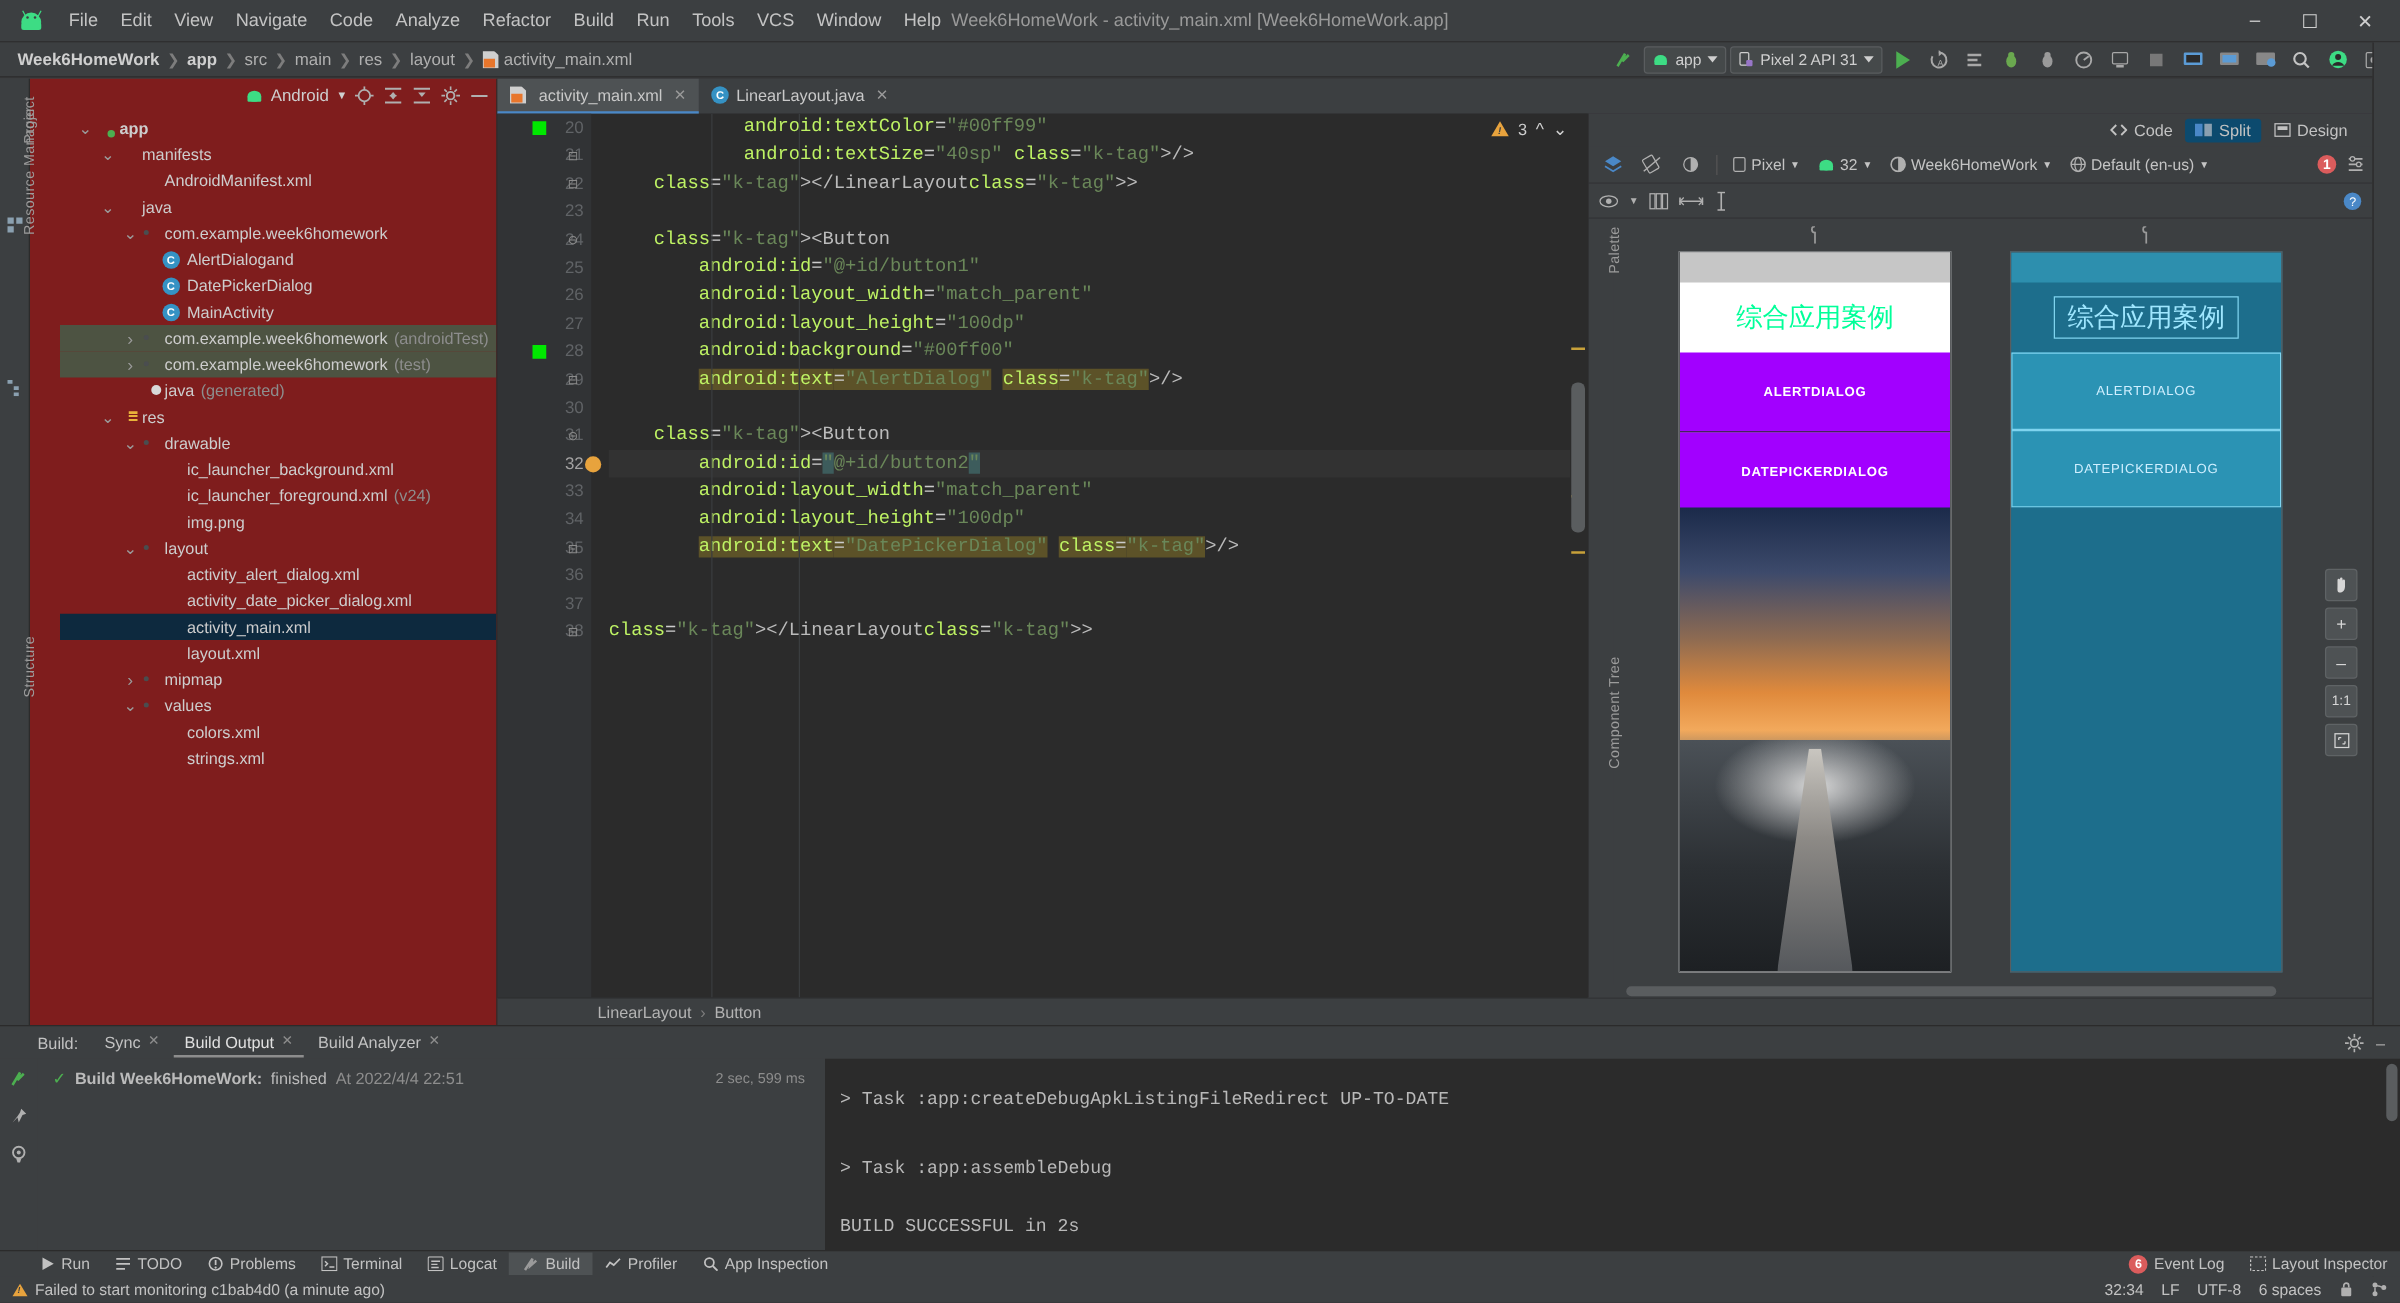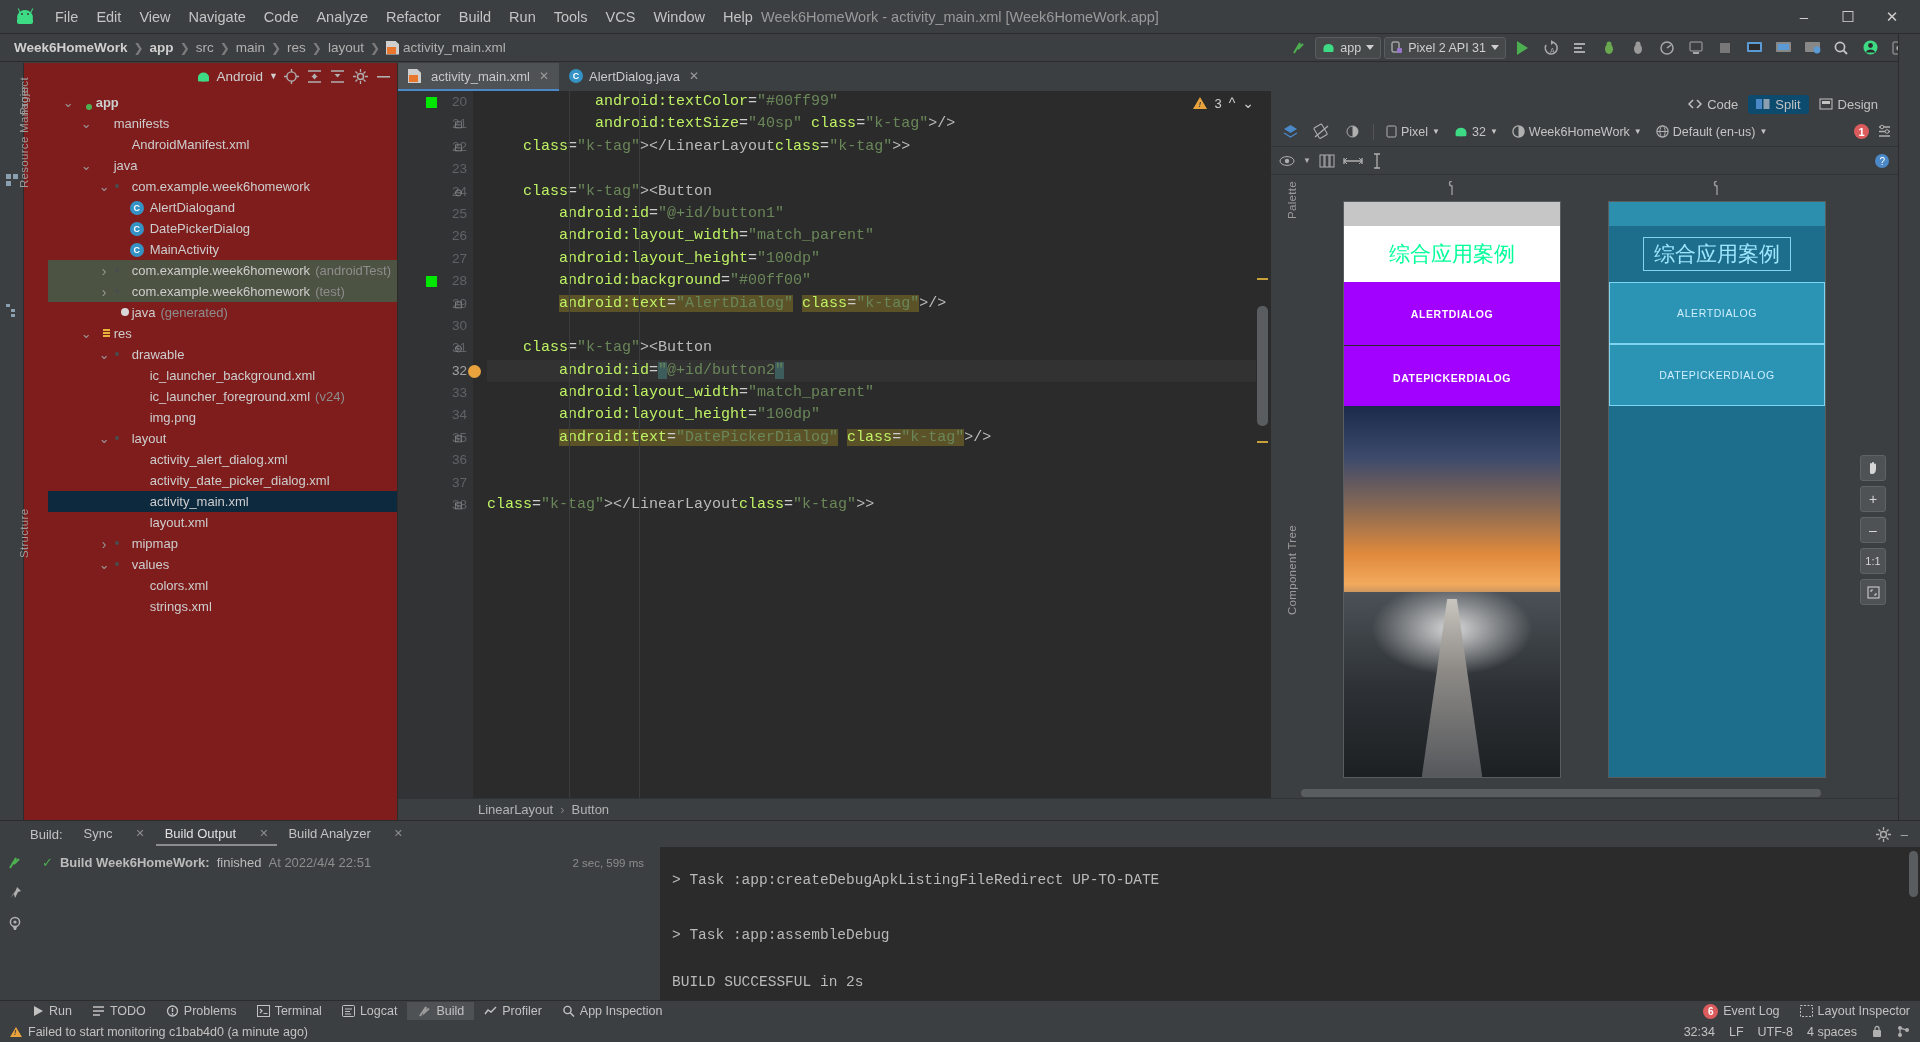--- a/index.html
+++ b/index.html
@@ -195,21 +195,21 @@
   #hscroll .thumb{ position:absolute;left:30px;width:520px;height:8px;background:#5a5d5f;border-radius:4px;top:1px;}
 
   
   #editor-breadcrumb{ height:22px; background:#3c3f41; display:flex;align-items:center;padding-left:80px;
                       font-size:13px;color:#b3b3b3;gap:7px; border-top:1px solid #313335; flex:none;}
 
   
   #bottom{ position:absolute; left:0; right:0; bottom:42px; height:180px; background:#3c3f41; display:flex; flex-direction:column;
            border-top:1px solid #2b2b2b;}
   #bottom-head{ height:26px; display:flex;align-items:center; gap:4px; padding-left:30px; flex:none;}
-  .btab{ display:flex;align-items:center;gap:23px;padding:3px 9px; font-size:13px;color:#c2c2c2; border-bottom:2px solid transparent;}
+  .btab{ display:flex;align-items:flex-start;gap:6px;padding:3px 9px; font-size:13px;color:#c2c2c2; border-bottom:2px solid transparent;}
   .btab.active{ border-bottom:2px solid #8d8d8d; color:#e0e0e0;}
   .btab .x{ color:#8d8d8d;font-size:11px;}
   #bottom-head .right{ margin-left:auto; display:flex; gap:10px; padding-right:12px;}
   #bottom-body{ flex:1; display:flex; min-height:0;}
   .bstrip{ width:30px; background:#3c3f41; display:flex;flex-direction:column;align-items:center;gap:14px;padding-top:8px;flex:none;}
   #build-tree{ width:630px; background:#3c3f41; padding:8px 0 0 12px; flex:none;}
   #build-tree .line{ display:flex;align-items:center;gap:7px; font-size:13px;}
   .chk{ color:#4caf50; font-size:13px;}
   #build-log{ flex:1; background:#2b2b2b; padding:6px 0 0 12px; overflow:hidden; position:relative;}
   .logline{ font-family:"Liberation Mono", monospace; font-size:14.5px; color:#b9b9b9; line-height:23px; white-space:pre;margin-top:24px;}
@@ -616,21 +616,21 @@
 
   <div id="editorcol">
     <div id="tabs">
         <div class="tab active">
           <i class="xmlicon"></i>
           <span>activity_main.xml</span>
           <span class="x">✕</span>
         </div>
         <div class="tab">
           <span class="jicon">C</span>
-          <span>AlertDialog.java</span>
+          <span>LinearLayout.java</span>
           <span class="x">✕</span>
         </div>
       </div>
     <div id="editwrap">
 
       <div id="code">
         <div id="gutter">
             <div class="gln">20</div>
             <div class="gmark" style="top: 6px; background: rgb(0, 232, 0);"></div>
             <div class="gln">21</div>
@@ -1041,21 +1041,21 @@
     </span>
 </div>
 
 <div id="statusbar">
   <i class="warn-small"></i>
   <span>Failed to start monitoring c1bab4d0 (a minute ago)</span>
   <span class="right">
     <span>32:34</span>
     <span>LF</span>
     <span>UTF-8</span>
-    <span>4 spaces</span>
+    <span>6 spaces</span>
     <span>
       <svg width="12" height="13" viewBox="0 0 12 13">
           <rect x="2" y="5" width="8" height="7" rx="1" fill="#b0b0b0"></rect>
           <path d="M4 5V3.5a2 2 0 0 1 4 0V5" stroke="#b0b0b0" stroke-width="1.3" fill="none"></path>
         </svg>
     </span>
     <span>
       <svg width="13" height="13" viewBox="0 0 13 13">
           <circle cx="3" cy="3" r="2" fill="#b0b0b0"></circle>
           <circle cx="3" cy="10" r="2" fill="#b0b0b0"></circle>

